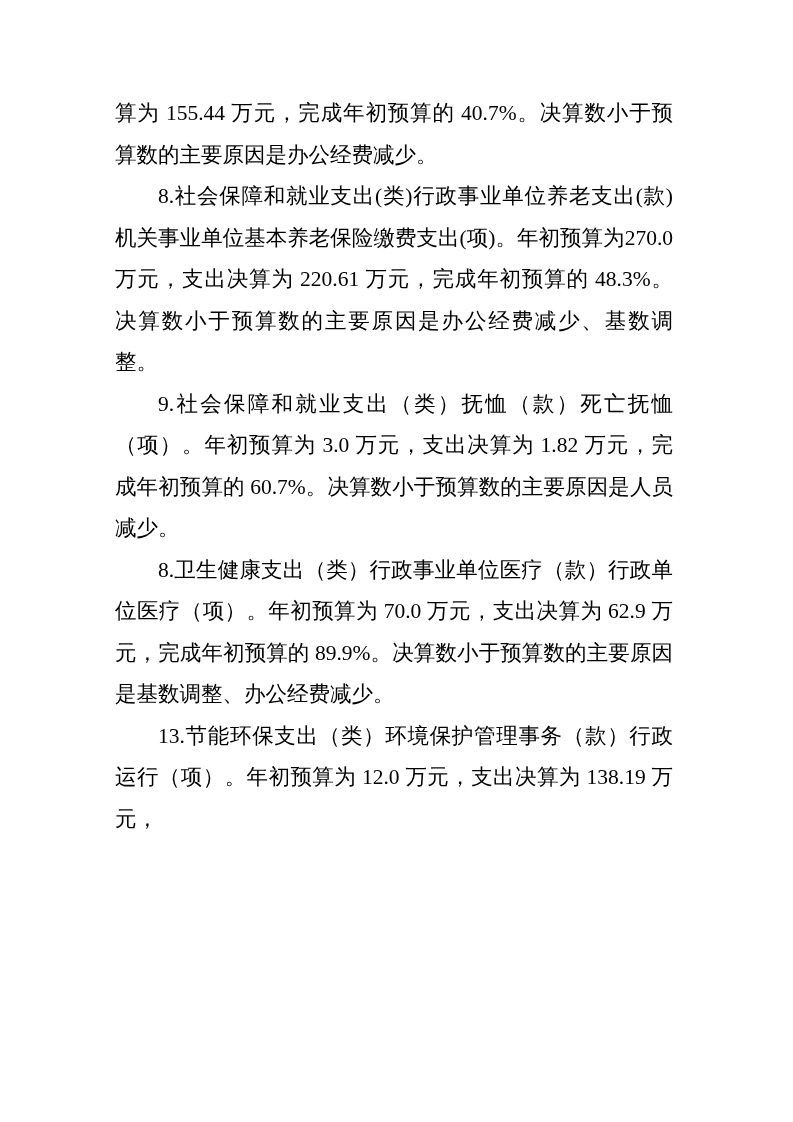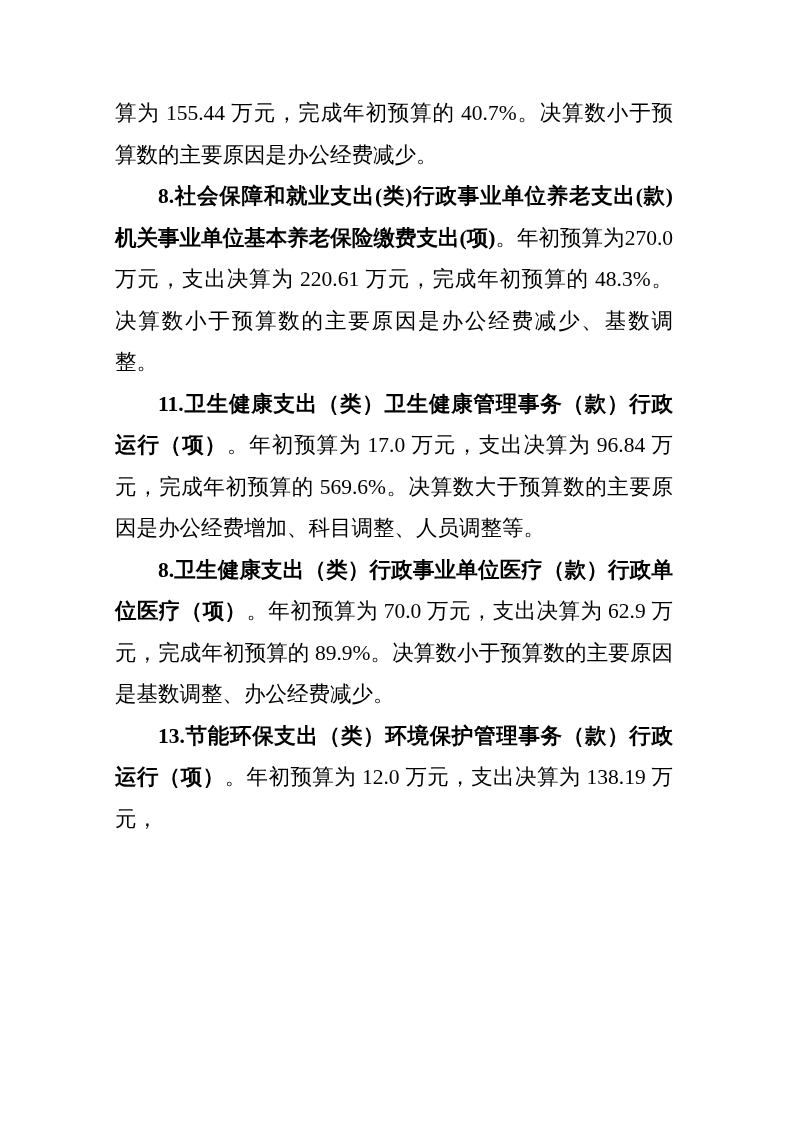--- a/index.html
+++ b/index.html
@@ -28,27 +28,27 @@
     word-break: break-all;
   }
   .doc-body p {
     margin: 0;
     padding: 0;
   }
   .doc-body p.indent {
     text-indent: 2em;
   }
   .doc-body span.bold {
-    font-weight: bold;
+    font-weight: normal;
   }
 </style>
 </head>
 <body>
 
 <div class="page">
   <div class="doc-body">
       <p><span>算为 155.44 万元，完成年初预算的 40.7%。决算数小于预算数的主要原因是办公经费减少。</span></p>
       <p class="indent"><span class="bold">8.社会保障和就业支出(类)行政事业单位养老支出(款)机关事业单位基本养老保险缴费支出(项)</span><span>。年初预算为270.0 万元，支出决算为 220.61 万元，完成年初预算的 48.3%。决算数小于预算数的主要原因是办公经费减少、基数调整。</span></p>
-      <p class="indent"><span class="bold">11.卫生健康支出（类）卫生健康管理事务（款）行政运行（项）</span><span>。年初预算为 17.0 万元，支出决算为 96.84 万元，完成年初预算的 569.6%。决算数大于预算数的主要原因是办公经费增加、科目调整、人员调整等。</span></p>
+      <p class="indent"><span class="bold">9.社会保障和就业支出（类）抚恤（款）死亡抚恤（项）</span><span>。年初预算为 3.0 万元，支出决算为 1.82 万元，完成年初预算的 60.7%。决算数小于预算数的主要原因是人员减少。</span></p>
       <p class="indent"><span class="bold">8.卫生健康支出（类）行政事业单位医疗（款）行政单位医疗（项）</span><span>。年初预算为 70.0 万元，支出决算为 62.9 万元，完成年初预算的 89.9%。决算数小于预算数的主要原因是基数调整、办公经费减少。</span></p>
       <p class="indent"><span class="bold">13.节能环保支出（类）环境保护管理事务（款）行政运行（项）</span><span>。年初预算为 12.0 万元，支出决算为 138.19 万元，</span></p>
     </div>
 </div>
 
 </body></html>

